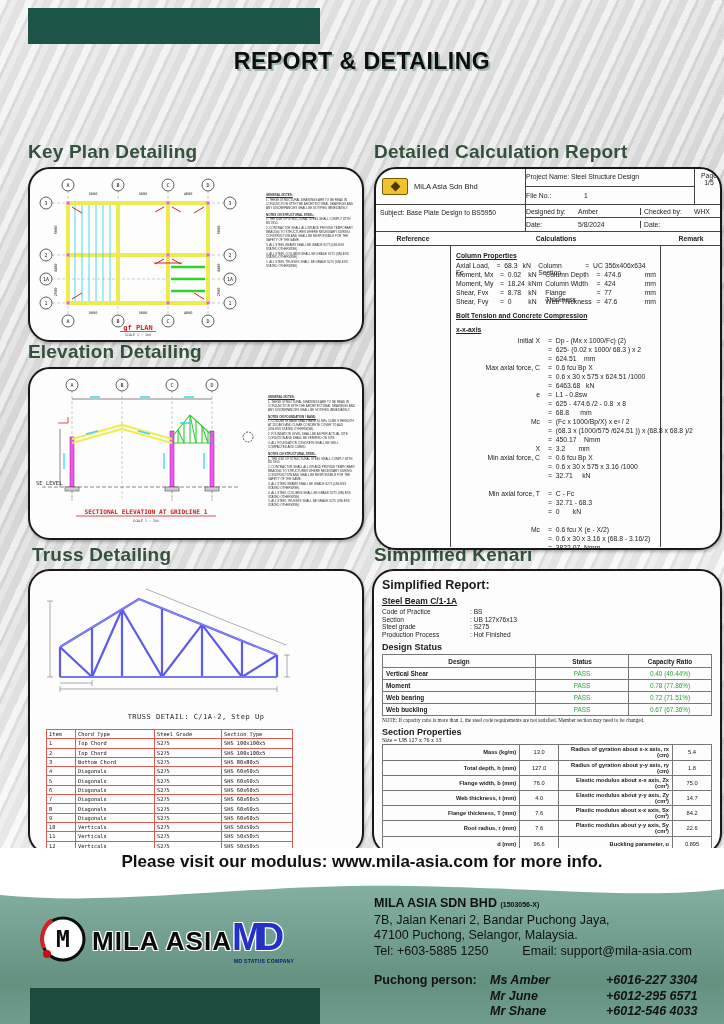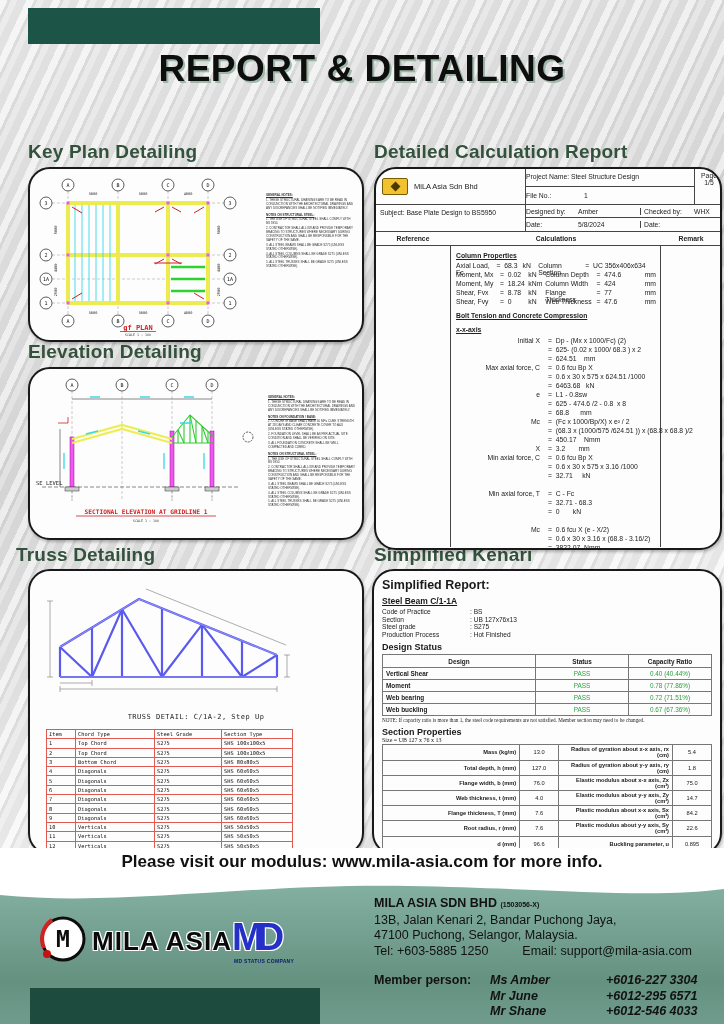--- a/index.html
+++ b/index.html
@@ -3,21 +3,21 @@
 <meta charset="utf-8">
 <style>
   html,body{margin:0;padding:0;}
   #page{position:relative;width:724px;height:1024px;overflow:hidden;
     font-family:"Liberation Sans",sans-serif;
     background:
       repeating-linear-gradient(115deg, rgba(255,255,255,.5) 0 7px, rgba(185,185,185,.30) 7px 10px, rgba(235,235,235,.45) 10px 16px, rgba(200,200,200,.28) 16px 24px),
       linear-gradient(160deg,#ededed,#d9d9d9 38%,#f4f4f4 66%,#dddddd);}
   .abs{position:absolute;}
   #green-bar{left:28px;top:8px;width:292px;height:36px;background:#1c5547;}
-  #main-title{left:0;right:0;top:48px;text-align:center;font-size:37px;font-weight:bold;
+  #main-title{left:0;right:0;top:48px;text-align:center;font-size:23px;font-weight:bold;
     color:#0e0e0e;letter-spacing:.5px;text-shadow:2px 2px 0 rgba(145,175,158,.85);}
   .section-title{font-size:19px;font-weight:bold;color:#33523c;text-align:left;letter-spacing:.2px;}
   .card{background:#fdfdfd;border:2px solid #191919;border-radius:22px;overflow:hidden;
     box-shadow:1px 2px 3px rgba(0,0,0,.25);}
   
   .notes{font-size:3px;line-height:1.3;color:#333;}
   .notes .nt{font-weight:bold;text-decoration:underline;margin-top:3px;}
   .notes div{margin-bottom:1px;}
   
   #card-calc{font-size:6.8px;color:#222;}
@@ -80,21 +80,21 @@
 <body>
 
 <div id="page">
 
   <div class="abs" id="green-bar"></div>
   <div class="abs" id="main-title">REPORT &amp; DETAILING</div>
 
   <div class="abs section-title" style="left:28px;width:332px;top:141px">Key Plan Detailing</div>
   <div class="abs section-title" style="left:374px;width:344px;top:141px">Detailed Calculation Report</div>
   <div class="abs section-title" style="left:28px;width:332px;top:341px">Elevation Detailing</div>
-  <div class="abs section-title" style="left:16px;width:332px;top:544px">Truss Detailing</div>
+  <div class="abs section-title" style="left:32px;width:332px;top:544px">Truss Detailing</div>
   <div class="abs section-title" style="left:374px;width:344px;top:544px">Simplified Kenari</div>
 
   <div class="abs card" id="card-keyplan" style="left:28px;top:167px;width:332px;height:171px">
     <svg class="abs" style="left:4px;top:2px" width="224" height="166" viewBox="0 0 224 166">
 
       <g stroke="#999" stroke-width="0.5" stroke-dasharray="3,2">
         <line x1="34" y1="20" x2="34" y2="144"></line>
           <line x1="84" y1="20" x2="84" y2="144"></line>
         <line x1="134" y1="20" x2="134" y2="144"></line>
           <line x1="174" y1="20" x2="174" y2="144"></line>
@@ -826,25 +826,25 @@
     <text x="27" y="35" font-size="23" font-weight="bold" text-anchor="middle" fill="#0d0d0d" font-family="Liberation Sans, sans-serif">M</text>
   </svg>
   <div class="abs" id="brand-text">MILA ASIA</div>
   <div class="abs" id="md-logo">MD</div>
   <div class="abs" id="md-tagline">MD STATUS COMPANY</div>
   <div class="abs" id="footer-green-rect"></div>
 
   <div class="abs" id="company-block">
     <div><span class="c-bold">MILA ASIA SDN BHD</span>
       <span style="font-size:7px;font-weight:bold">(1503056-X)</span></div>
-    <div>13B, Jalan Kenari 2, Bandar Puchong Jaya,</div>
+    <div>7B, Jalan Kenari 2, Bandar Puchong Jaya,</div>
     <div>47100 Puchong, Selangor, Malaysia.</div>
     <div><span>Tel: +603-5885 1250</span><span style="display:inline-block;width:34px"></span><span>Email: support@mila-asia.com</span></div>
     <div id="contact-wrap">
-      <div id="contact-label">Member person:</div>
+      <div id="contact-label">Puchong person:</div>
       <div>
 
           <div class="contact-row">
             <span class="cn">Ms Amber</span>
             <span class="cp">+6016-227 3304</span>
           </div>
 
           <div class="contact-row">
             <span class="cn">Mr June</span>
             <span class="cp">+6012-295 6571</span>

